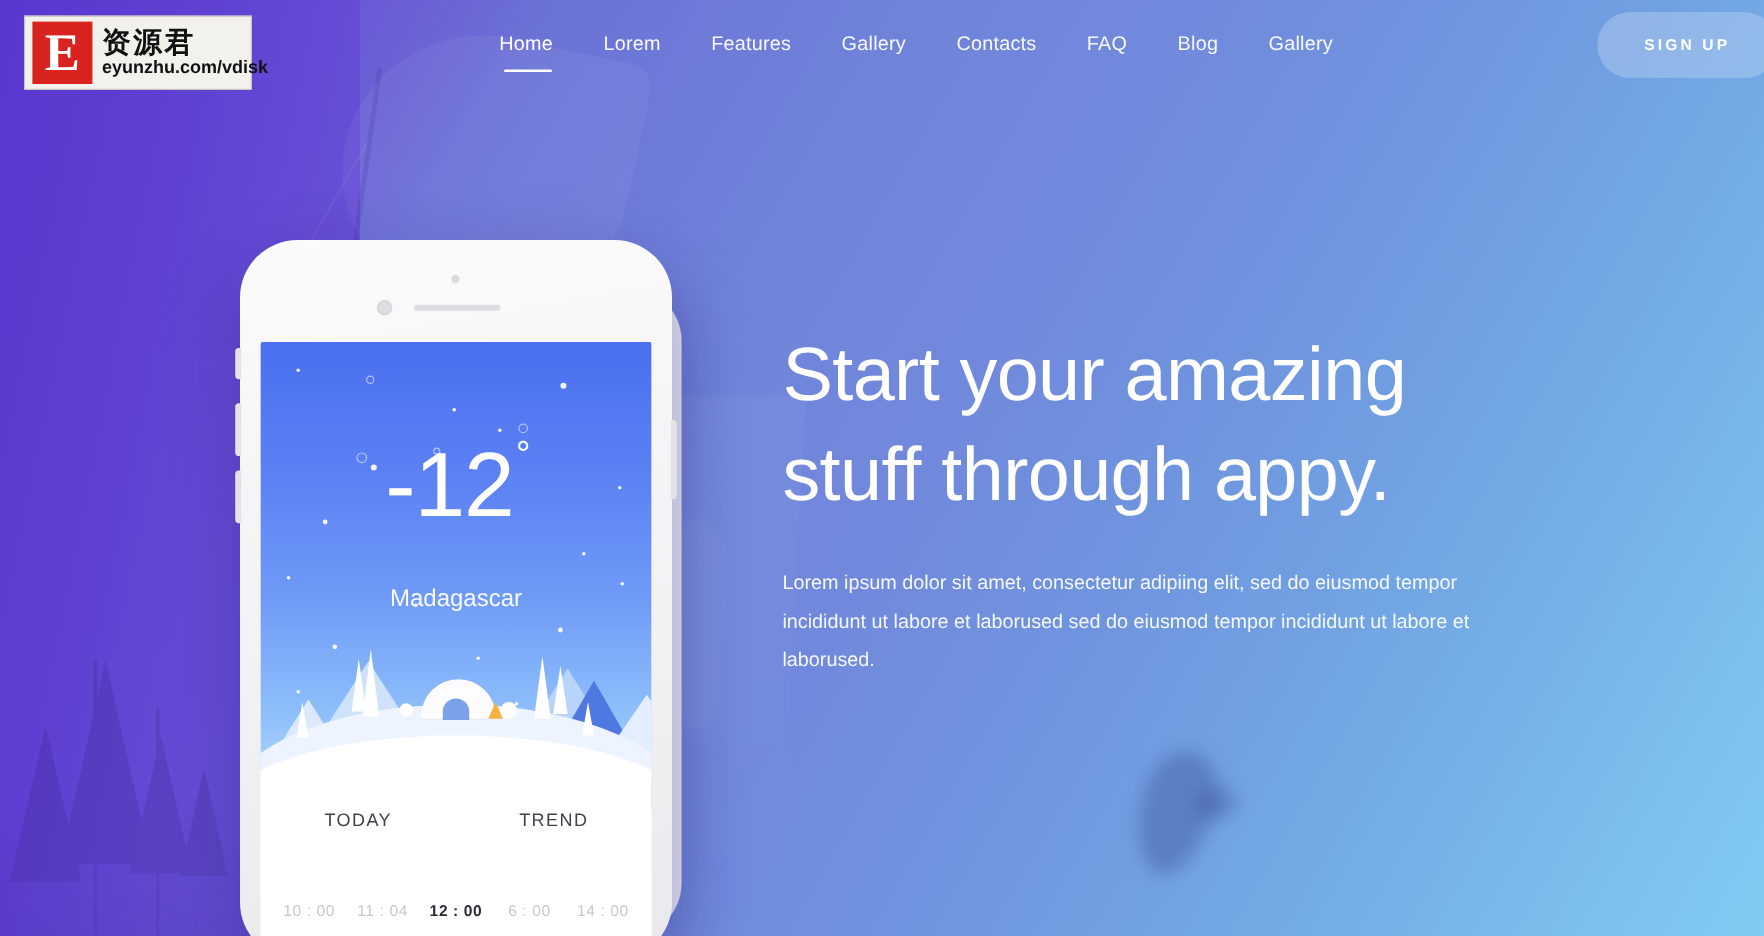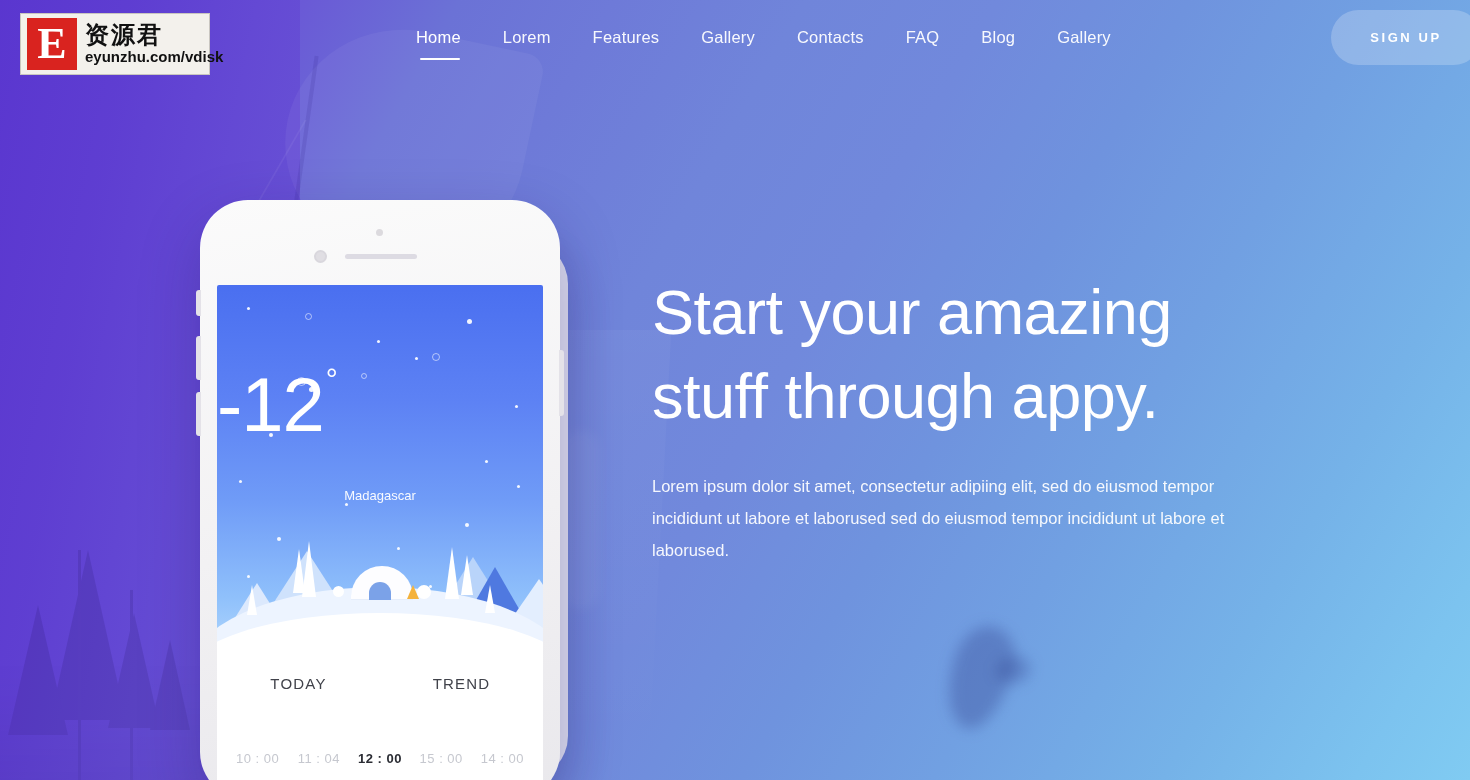--- a/index.html
+++ b/index.html
@@ -263,42 +263,42 @@
   .snow-dot {
     position:absolute; border-radius:50%;
     background:rgba(255,255,255,.92);
   }
   .snow-ring {
     position:absolute; border-radius:50%;
     border:1.5px solid rgba(255,255,255,.55);
   }
   .temp {
     position:absolute; left:0; right:0; top:82px;
-    text-align:left;
+    text-align:center;
     color:#ffffff;
     font-size:76px; font-weight:300;
     line-height:1;
     letter-spacing:-1px;
   }
   .temp .deg {
     font-size:30px; font-weight:300;
     vertical-align:super;
     position:relative; top:-16px; left:2px;
   }
   .cond {
     position:absolute; left:0; right:0; top:178px;
     text-align:center;
     color:#ffffff;
     font-size:17px; font-weight:bold;
   }
   .city {
     position:absolute; left:0; right:0; top:203px;
     text-align:center;
     color:rgba(255,255,255,.95);
-    font-size:13px;
+    font-size:20px;
   }
   
   .mtn {
     position:absolute; bottom:0;
     width:0; height:0;
     border-left:var(--w) solid transparent;
     border-right:var(--w) solid transparent;
     border-bottom:var(--h) solid var(--c);
   }
   .hill {
@@ -489,21 +489,21 @@
 
       <div class="app-tabs">
         <div class="app-tab">TODAY</div>
         <div class="app-tab active">TREND</div>
       </div>
 
       <div class="times">
         <div class="time">10 : 00</div>
         <div class="time">11 : 04</div>
         <div class="time active">12 : 00</div>
-        <div class="time">15 : 00</div>
+        <div class="time">6 : 00</div>
         <div class="time">14 : 00</div>
       </div>
     </div>
   </div>
 
   <div class="hero-copy">
     <h1 class="hero-title">
       <span>Start your amazing</span><br>
       <span>stuff through appy.</span>
     </h1>

